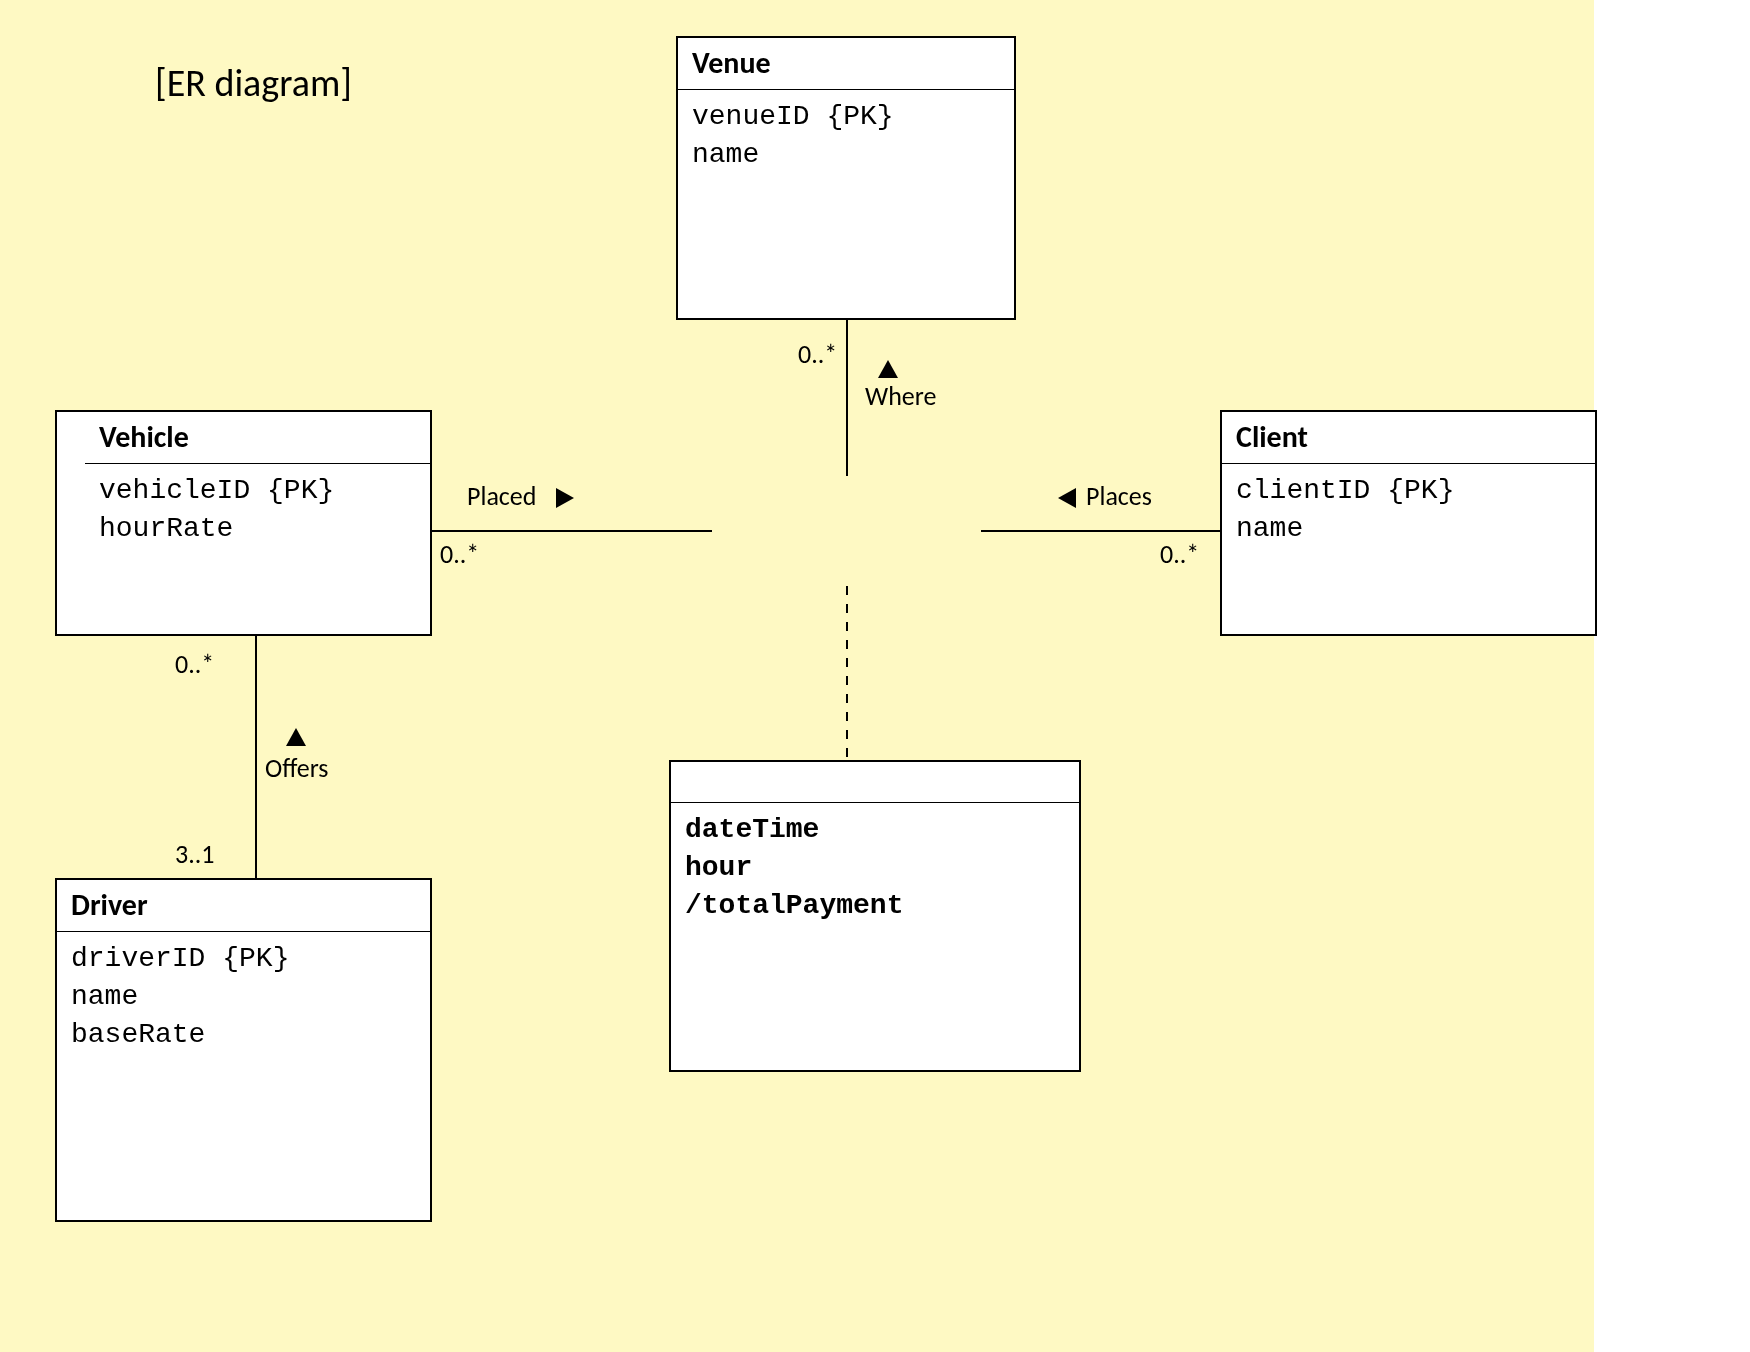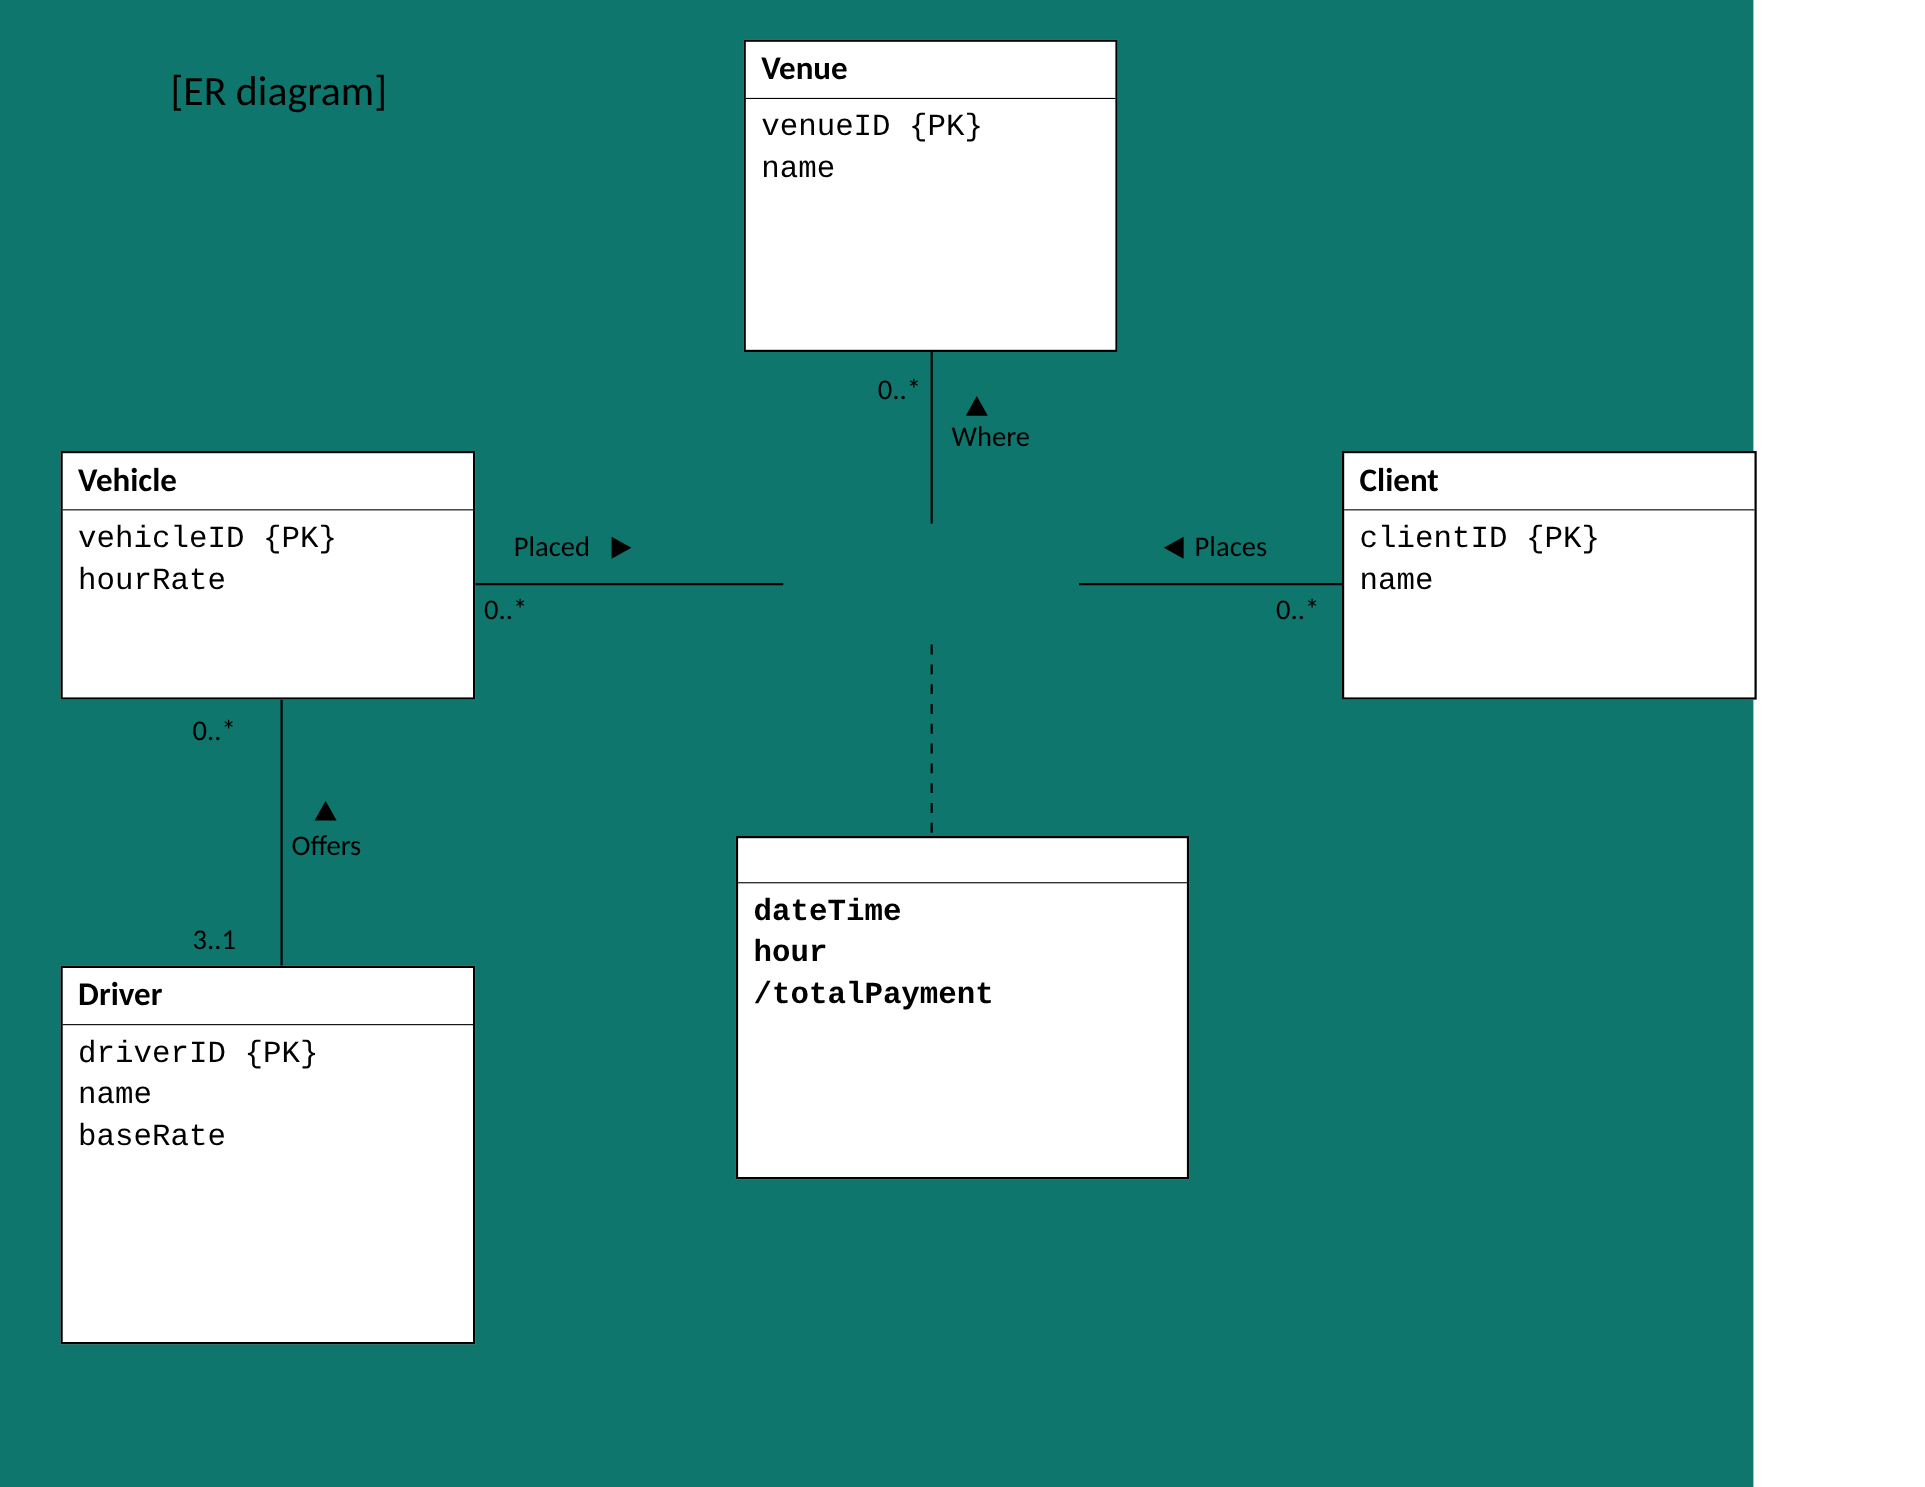--- a/index.html
+++ b/index.html
@@ -5,21 +5,21 @@
   html, body {
     margin: 0;
     padding: 0;
     background: #fff;
     font-family: Calibri, "Segoe UI", Arial, sans-serif;
   }
   .canvas {
     position: relative;
     width: 1594px;
     height: 1352px;
-    background: #0f766e;
+    background: #fef9c3;
   }
   .title {
     position: absolute;
     left: 155px;
     top: 60px;
     font-size: 38px;
     color: #000;
   }
   .entity {
     position: absolute;
@@ -99,21 +99,21 @@
 
     <polygon points="296,728 286,746 306,746" fill="#000"></polygon>
   </svg>
 
   <div class="entity" style="left:676px; top:36px; width:340px; height:284px;">
     <div class="head">Venue</div>
     <div class="body">venueID {PK}
 name</div>
   </div>
 
-  <div class="entity" style="left:55px; top:410px; width:377px; height:226px;">
+  <div class="entity" style="left:55px; top:410px; width:377px; height:226px;padding-left:28px;">
     <div class="head">Vehicle</div>
     <div class="body">vehicleID {PK}
 hourRate</div>
   </div>
 
   <div class="entity" style="left:1220px; top:410px; width:377px; height:226px;">
     <div class="head">Client</div>
     <div class="body">clientID {PK}
 name</div>
   </div>

